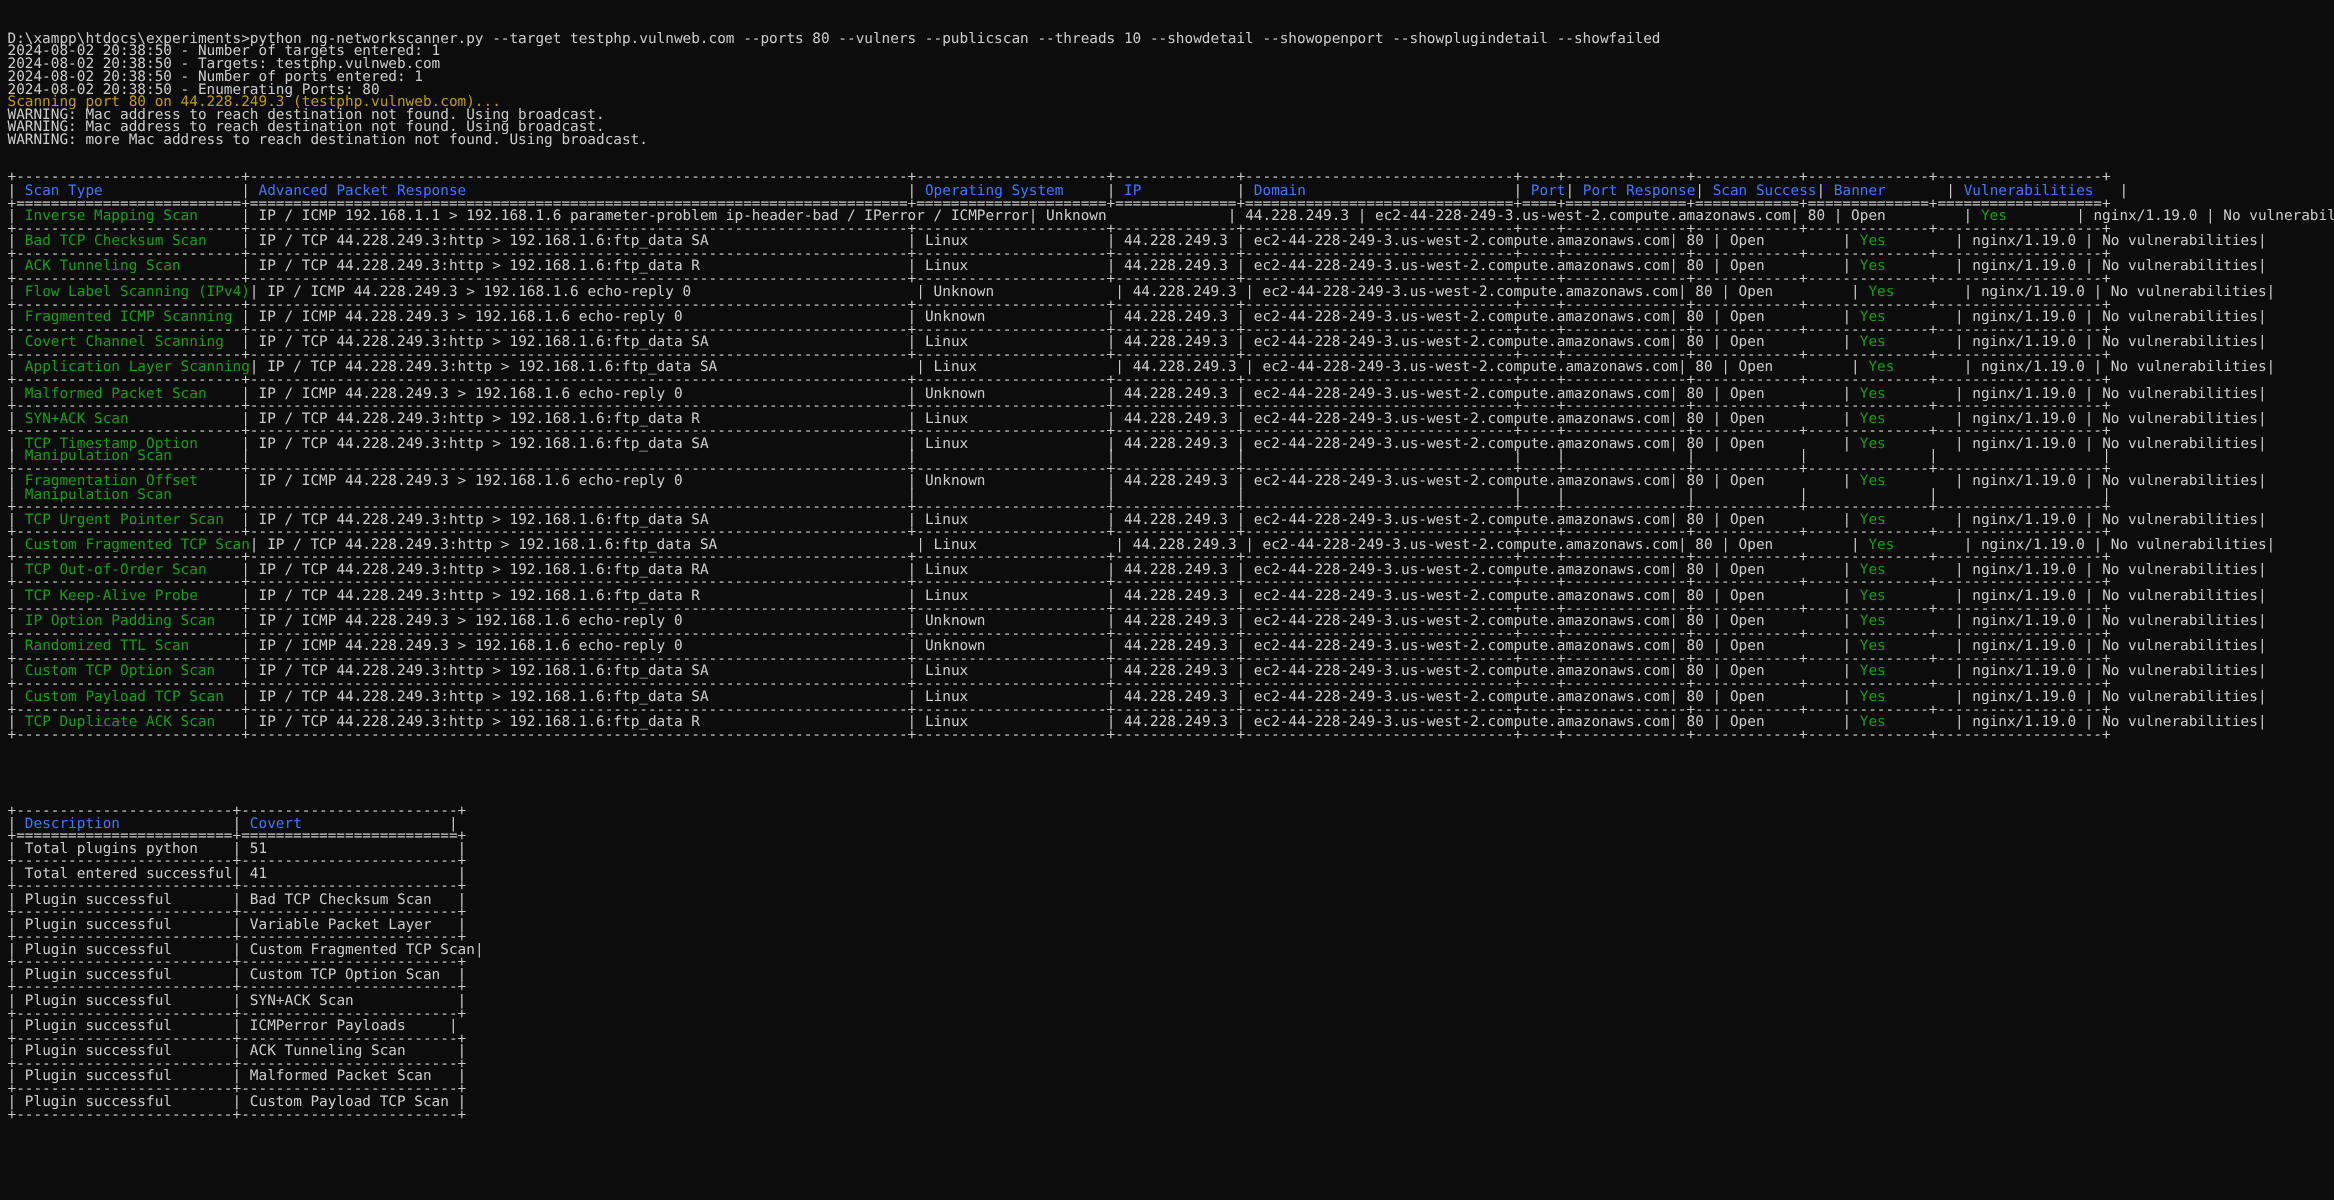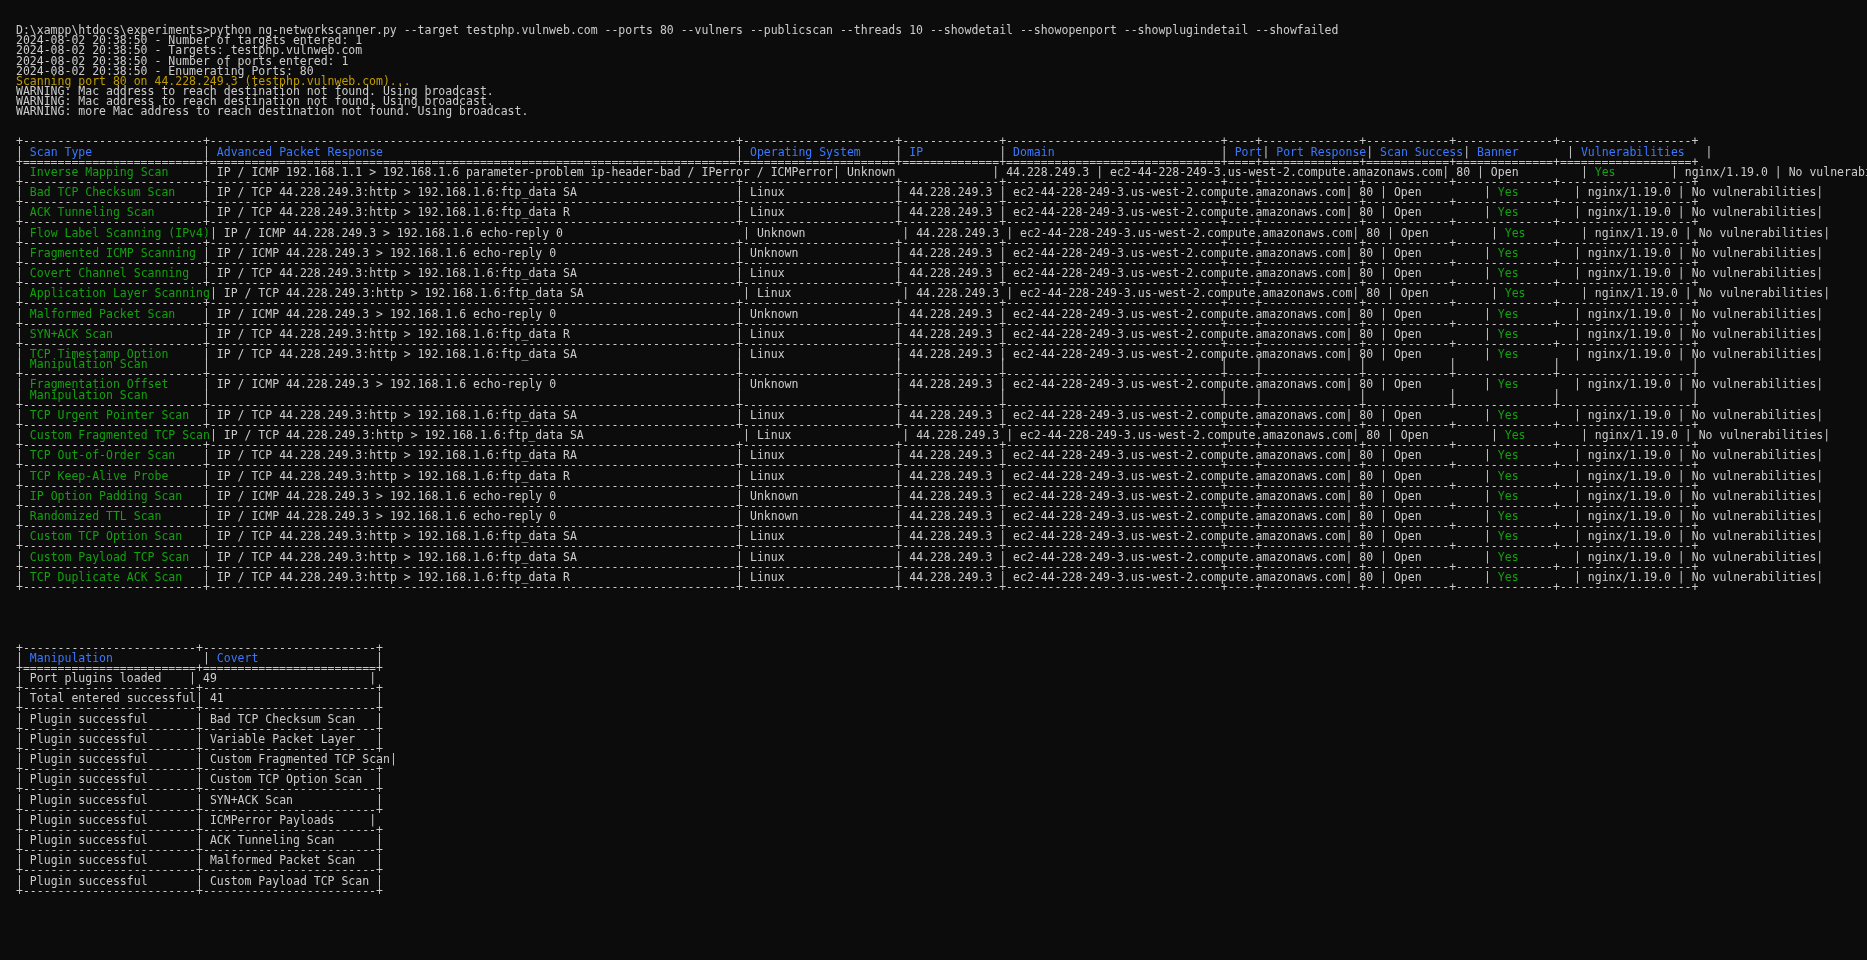--- a/index.html
+++ b/index.html
@@ -9,21 +9,21 @@
     width: 1867px; height: 960px;
     overflow: hidden;
   }
   body {
     font-family: "DejaVu Sans Mono", "Liberation Mono", monospace;
     font-size: 11.5px;
     line-height: 10.12px;
     color: #cccccc;
   }
   #terminal {
-    padding: 5px 0 0 16px;
+    padding: 5px 0 0 6px;
     white-space: pre;
   }
   .log-line { color: #cccccc; height: 10.12px; }
   .log-cmd  { color: #cccccc; }
   pre.block {
     margin: 0;
     white-space: pre;
     font-family: "DejaVu Sans Mono", "Liberation Mono", monospace;
     font-size: 11.5px;
     line-height: 10.12px;
@@ -81,23 +81,23 @@
 <span class="sep">+--------------------------+----------------------------------------------------------------------------+----------------------+--------------+-------------------------------+----+--------------+------------+--------------+-------------------+</span>
 <span class="bar">|</span><span class="green"> Custom TCP Option Scan   </span><span class="bar">|</span><span class="plain"> IP / TCP 44.228.249.3:http &gt; 192.168.1.6:ftp_data SA                       </span><span class="bar">|</span><span class="plain"> Linux                </span><span class="bar">|</span><span class="plain"> 44.228.249.3 </span><span class="bar">|</span><span class="plain"> ec2-44-228-249-3.us-west-2.compute.amazonaws.com</span><span class="bar">|</span><span class="plain"> 80 </span><span class="bar">|</span><span class="plain"> Open         </span><span class="bar">|</span><span class="green"> Yes        </span><span class="bar">|</span><span class="plain"> nginx/1.19.0 </span><span class="bar">|</span><span class="plain"> No vulnerabilities</span><span class="bar">|</span>
 <span class="sep">+--------------------------+----------------------------------------------------------------------------+----------------------+--------------+-------------------------------+----+--------------+------------+--------------+-------------------+</span>
 <span class="bar">|</span><span class="green"> Custom Payload TCP Scan  </span><span class="bar">|</span><span class="plain"> IP / TCP 44.228.249.3:http &gt; 192.168.1.6:ftp_data SA                       </span><span class="bar">|</span><span class="plain"> Linux                </span><span class="bar">|</span><span class="plain"> 44.228.249.3 </span><span class="bar">|</span><span class="plain"> ec2-44-228-249-3.us-west-2.compute.amazonaws.com</span><span class="bar">|</span><span class="plain"> 80 </span><span class="bar">|</span><span class="plain"> Open         </span><span class="bar">|</span><span class="green"> Yes        </span><span class="bar">|</span><span class="plain"> nginx/1.19.0 </span><span class="bar">|</span><span class="plain"> No vulnerabilities</span><span class="bar">|</span>
 <span class="sep">+--------------------------+----------------------------------------------------------------------------+----------------------+--------------+-------------------------------+----+--------------+------------+--------------+-------------------+</span>
 <span class="bar">|</span><span class="green"> TCP Duplicate ACK Scan   </span><span class="bar">|</span><span class="plain"> IP / TCP 44.228.249.3:http &gt; 192.168.1.6:ftp_data R                        </span><span class="bar">|</span><span class="plain"> Linux                </span><span class="bar">|</span><span class="plain"> 44.228.249.3 </span><span class="bar">|</span><span class="plain"> ec2-44-228-249-3.us-west-2.compute.amazonaws.com</span><span class="bar">|</span><span class="plain"> 80 </span><span class="bar">|</span><span class="plain"> Open         </span><span class="bar">|</span><span class="green"> Yes        </span><span class="bar">|</span><span class="plain"> nginx/1.19.0 </span><span class="bar">|</span><span class="plain"> No vulnerabilities</span><span class="bar">|</span>
 <span class="sep">+--------------------------+----------------------------------------------------------------------------+----------------------+--------------+-------------------------------+----+--------------+------------+--------------+-------------------+</span>
 </pre>
   <div class="spacer"></div>
   <pre class="block" id="plugin-table"><span class="sep">+-------------------------+-------------------------+</span>
-<span class="bar">|</span><span class="hdr"> Manipulation             </span><span class="bar">|</span><span class="hdr"> Covert                 </span><span class="bar">|</span>
+<span class="bar">|</span><span class="hdr"> Description             </span><span class="bar">|</span><span class="hdr"> Covert                 </span><span class="bar">|</span>
 <span class="sep">+=========================+=========================+</span>
-<span class="bar">|</span><span class="plain"> Port plugins loaded    </span><span class="bar">|</span><span class="plain"> 49                      </span><span class="bar">|</span>
+<span class="bar">|</span><span class="plain"> Total plugins python    </span><span class="bar">|</span><span class="plain"> 51                      </span><span class="bar">|</span>
 <span class="sep">+-------------------------+-------------------------+</span>
 <span class="bar">|</span><span class="plain"> Total entered successful</span><span class="bar">|</span><span class="plain"> 41                      </span><span class="bar">|</span>
 <span class="sep">+-------------------------+-------------------------+</span>
 <span class="bar">|</span><span class="plain"> Plugin successful       </span><span class="bar">|</span><span class="plain"> Bad TCP Checksum Scan   </span><span class="bar">|</span>
 <span class="sep">+-------------------------+-------------------------+</span>
 <span class="bar">|</span><span class="plain"> Plugin successful       </span><span class="bar">|</span><span class="plain"> Variable Packet Layer   </span><span class="bar">|</span>
 <span class="sep">+-------------------------+-------------------------+</span>
 <span class="bar">|</span><span class="plain"> Plugin successful       </span><span class="bar">|</span><span class="plain"> Custom Fragmented TCP Scan</span><span class="bar">|</span>
 <span class="sep">+-------------------------+-------------------------+</span>
 <span class="bar">|</span><span class="plain"> Plugin successful       </span><span class="bar">|</span><span class="plain"> Custom TCP Option Scan  </span><span class="bar">|</span>

